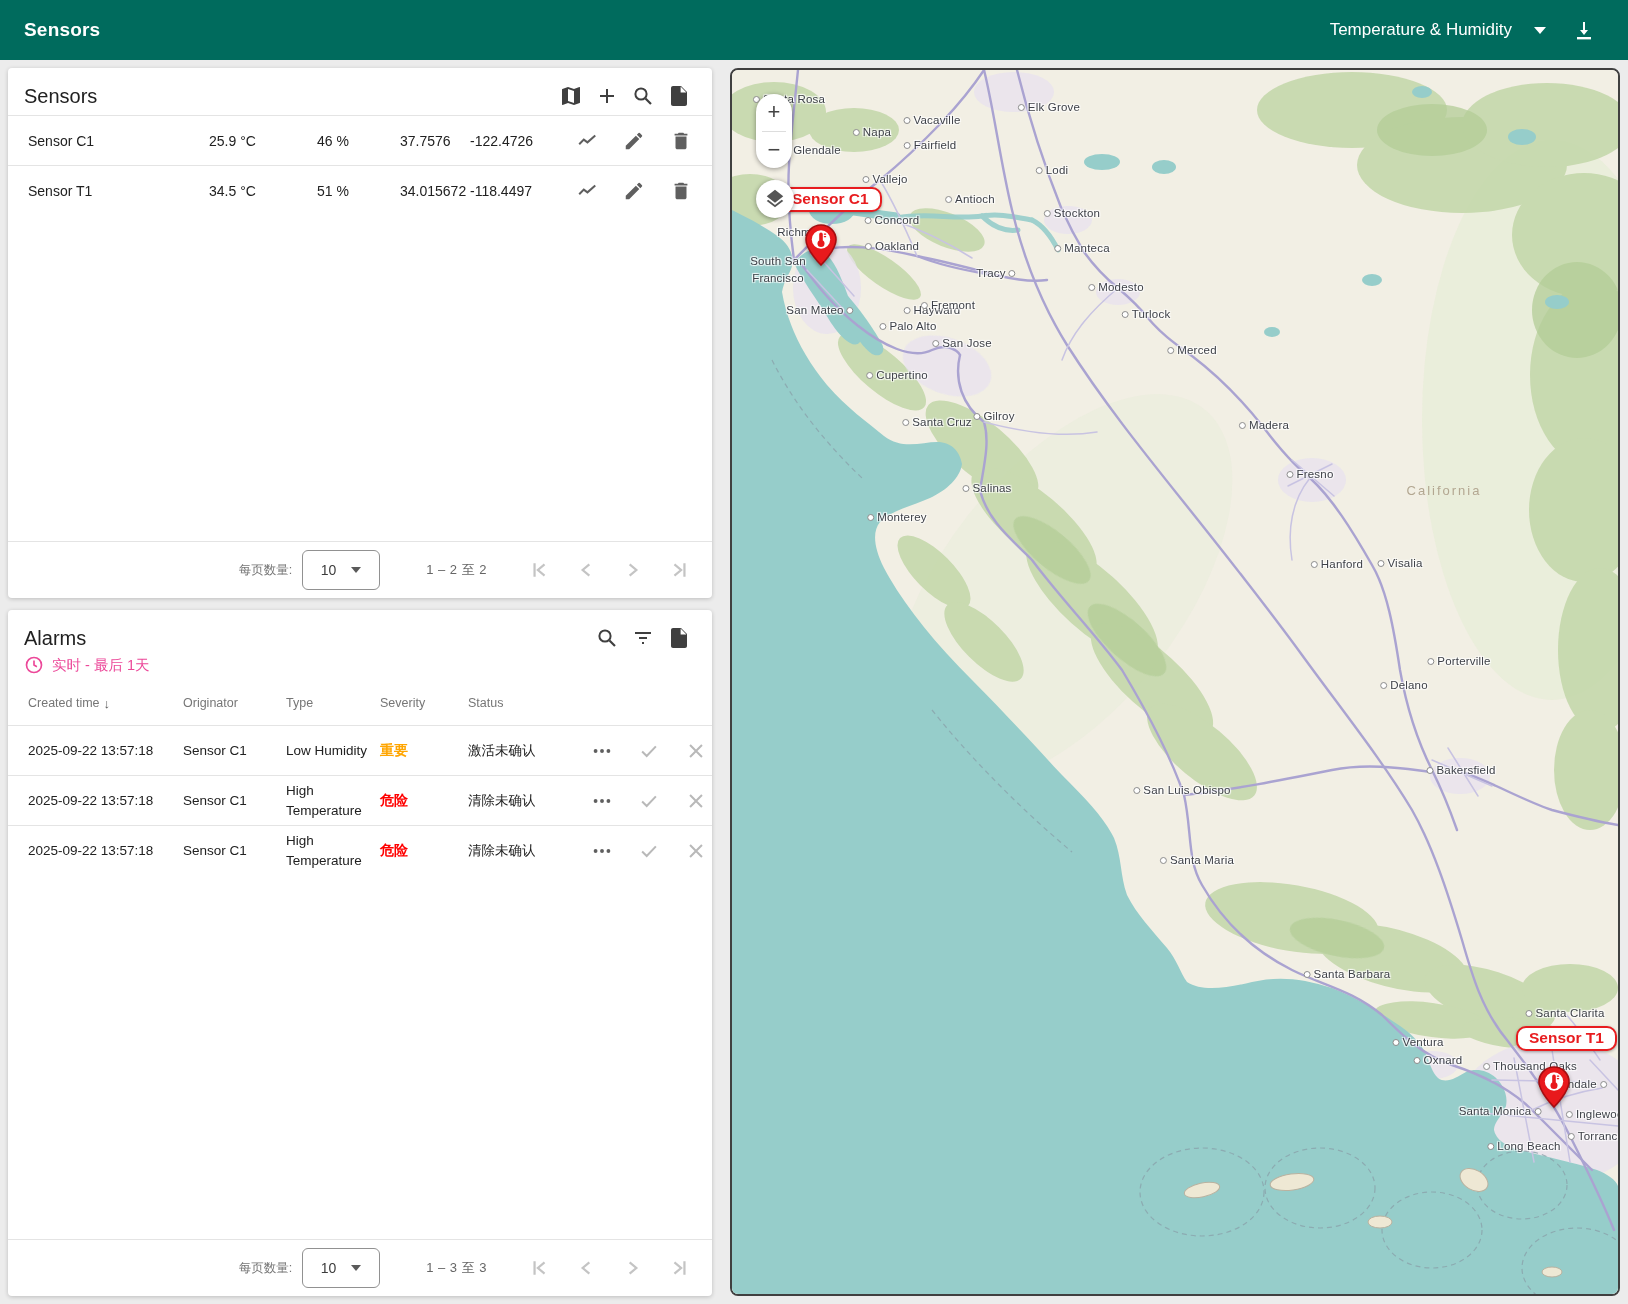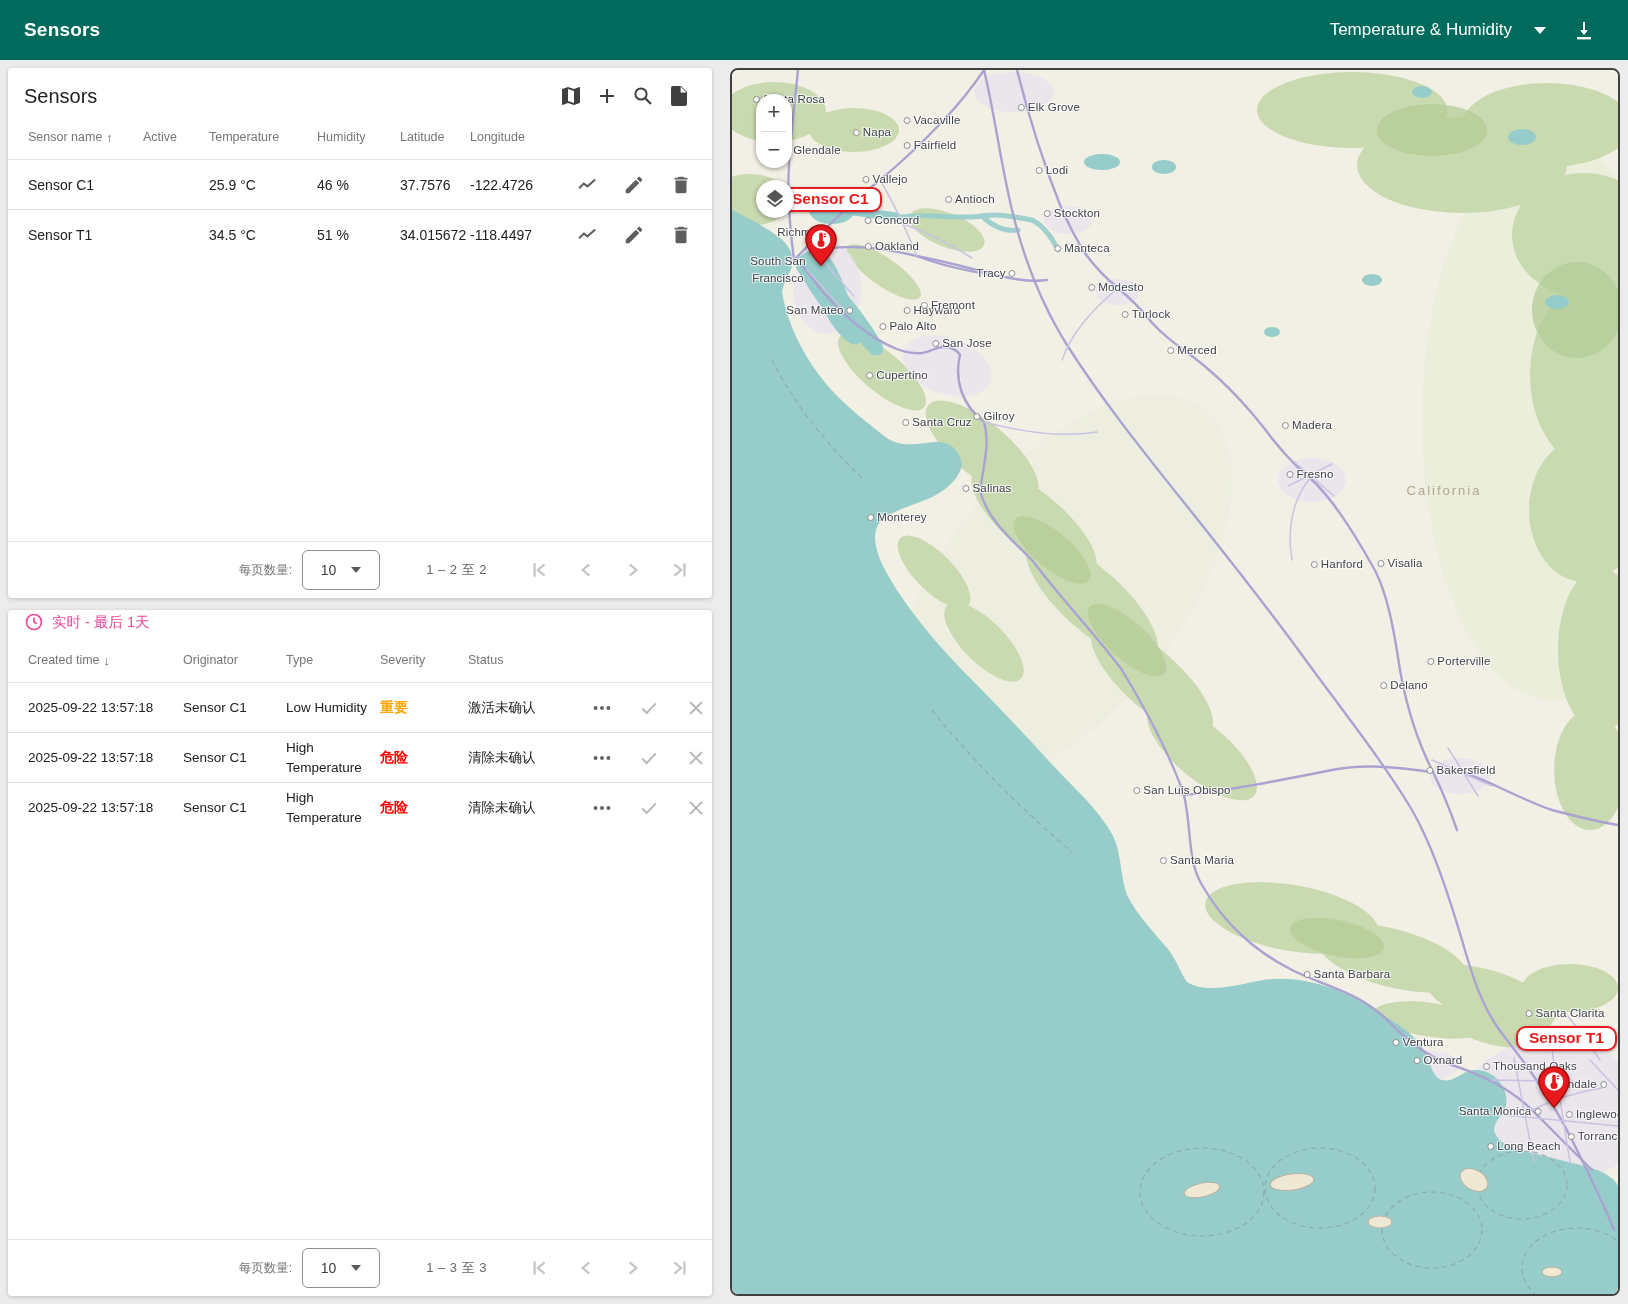--- a/index.html
+++ b/index.html
@@ -127,32 +127,20 @@
       </button>
       <button class="icon-btn">
         <svg class="ic" width="24" height="24" viewBox="0 0 24 24">
             <path fill="currentColor" d="M6 2h8l6 6v12c0 1.1-.9 2-2 2H6c-1.1 0-2-.9-2-2V4c0-1.1.9-2 2-2z"></path>
             <path fill="#fff" d="M13.6 2.6V8.4H19.4z"></path>
           </svg>
       </button>
     </div>
   </div>
 
-  <div class="thead sensors-grid">
-    <div class="col">
-      <span>Sensor name</span>
-      <span class="sort-arrow">↑</span>
-    </div>
-    <div class="col">Active</div>
-    <div class="col">Temperature</div>
-    <div class="col">Humidity</div>
-    <div class="col">Latitude</div>
-    <div class="col">Longitude</div>
-    <div></div>
-  </div>
 
   <div class="trow sensors-grid">
     <div>Sensor C1</div>
     <div><span class="active-dot" style="background: rgb(255, 0, 0);"></span></div>
     <div>25.9 °C</div>
     <div>46 %</div>
     <div>37.7576</div>
     <div>-122.4726</div>
     <div class="row-actions">
       <button class="icon-btn">
@@ -227,20 +215,42 @@
       <button class="icon-btn">
           <svg class="ic" width="20" height="20" viewBox="0 0 18 18">
             <path fill="none" stroke="currentColor" stroke-width="2" d="M13 3v12M4 4l6 5-6 5"></path>
           </svg>
         </button>
     </div>
   </div>
 </section>
 
 <section class="card" id="alarmsCard">
+  <div class="card-head" style="padding-bottom:2px;">
+    <div class="card-title">Alarms</div>
+    <div class="toolbar">
+      <button class="icon-btn">
+        <svg class="ic" width="24" height="24" viewBox="0 0 24 24">
+            <circle cx="10" cy="10" r="5.6" fill="none" stroke="currentColor" stroke-width="2"></circle>
+            <path d="M14.5 14.5L20 20" stroke="currentColor" stroke-width="2.2"></path>
+          </svg>
+      </button>
+      <button class="icon-btn">
+        <svg class="ic" width="24" height="24" viewBox="0 0 24 24">
+            <path fill="currentColor" d="M4 6h16v2H4zM8 11h8v2H8zM11 16h2v2h-2z"></path>
+          </svg>
+      </button>
+      <button class="icon-btn">
+        <svg class="ic" width="24" height="24" viewBox="0 0 24 24">
+            <path fill="currentColor" d="M6 2h8l6 6v12c0 1.1-.9 2-2 2H6c-1.1 0-2-.9-2-2V4c0-1.1.9-2 2-2z"></path>
+            <path fill="#fff" d="M13.6 2.6V8.4H19.4z"></path>
+          </svg>
+      </button>
+    </div>
+  </div>
 
   <div class="subhead">
     <svg class="ic" width="20" height="20" viewBox="0 0 24 24">
         <circle cx="12" cy="12" r="9" fill="none" stroke="currentColor" stroke-width="2"></circle>
         <path fill="none" stroke="currentColor" stroke-width="2" d="M12 6.5V12l3.5 2"></path>
       </svg>
     <span>实时 - 最后 1天</span>
   </div>
 
   <div class="thead alarms-grid">
@@ -534,21 +544,21 @@
         <span class="map-label dotl" style="left: 384px; top: 217px;">Modesto</span>
         <span class="map-label dotl" style="left: 216px; top: 235px;">Fremont</span>
         <span class="map-label dotr" style="left: 88px; top: 240px;">San Mateo</span>
         <span class="map-label dotl" style="left: 414px; top: 244px;">Turlock</span>
         <span class="map-label dotl" style="left: 176px; top: 256px;">Palo Alto</span>
         <span class="map-label dotl" style="left: 230px; top: 273px;">San Jose</span>
         <span class="map-label dotl" style="left: 143px; top: 305px; margin-left: 22px;">Cupertino</span>
         <span class="map-label dotl" style="left: 460px; top: 280px;">Merced</span>
         <span class="map-label dotl" style="left: 262px; top: 346px;">Gilroy</span>
         <span class="map-label dotl" style="left: 205px; top: 352px;">Santa Cruz</span>
-        <span class="map-label dotl" style="left: 532px; top: 355px; margin-left: 43px;">Madera</span>
+        <span class="map-label dotl" style="left: 532px; top: 355px;">Madera</span>
         <span class="map-label dotl" style="left: 578px; top: 404px;">Fresno</span>
         <span class="map-label dotl" style="left: 255px; top: 418px;">Salinas</span>
         <span class="map-label state" style="left: 712px; top: 420px;">California</span>
         <span class="map-label dotl" style="left: 165px; top: 447px;">Monterey</span>
         <span class="map-label dotl" style="left: 605px; top: 494px;">Hanford</span>
         <span class="map-label dotl" style="left: 668px; top: 493px;">Visalia</span>
         <span class="map-label dotl" style="left: 727px; top: 551px; margin-top: 40px;">Porterville</span>
         <span class="map-label dotl" style="left: 672px; top: 615px;">Delano</span>
         <span class="map-label dotl" style="left: 729px; top: 700px;">Bakersfield</span>
         <span class="map-label dotl" style="left: 450px; top: 720px;">San Luis Obispo</span>

